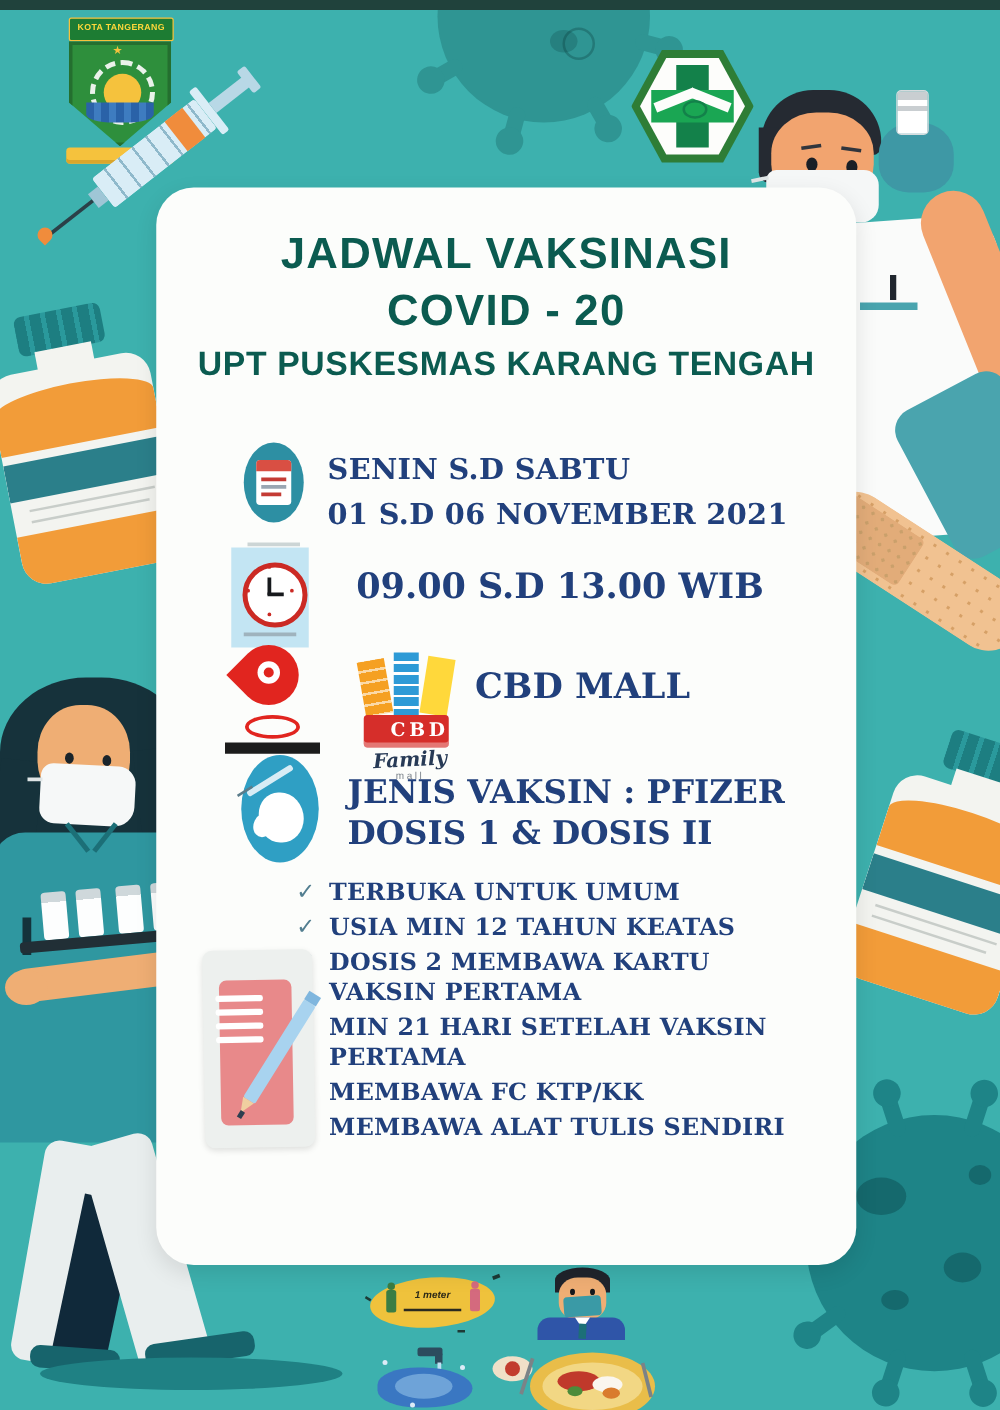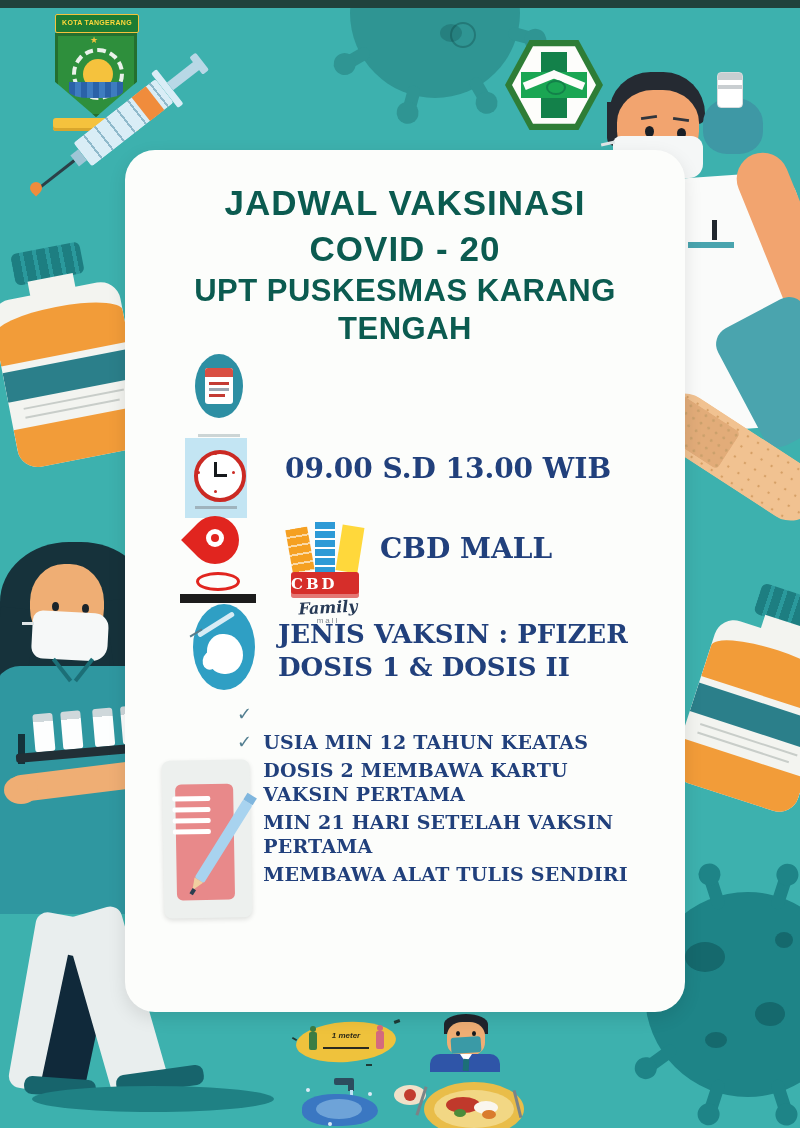--- a/index.html
+++ b/index.html
@@ -119,21 +119,21 @@
   #nurse .wedge{left:60px;top:420px;width:44px;height:130px;background:#10293a;transform:rotate(12deg)}
   #nurse .shoe1{left:30px;top:540px;width:72px;height:18px;background:#17646c;border-radius:8px;transform:rotate(4deg)}
   #nurse .shoe2{left:122px;top:532px;width:88px;height:20px;background:#17646c;border-radius:8px;transform:rotate(-8deg)}
   #nurse .shadow{left:38px;top:548px;width:242px;height:26px;background:#1f8184;border-radius:50%}
   
   #card{left:125px;top:150px;width:560px;height:862px;background:#fcfdfb;border-radius:30px;
         box-shadow:0 6px 18px rgba(0,0,0,.10);z-index:2}
   .t-green{color:#0b5b50;font-weight:bold;text-align:center;letter-spacing:1px}
   #title{left:0;top:30px;width:100%}
   #title .l1,#title .l2{font-size:35px;line-height:46px}
-  #title .l3{font-size:31px;line-height:38px;letter-spacing:.5px}
+  #title .l3{font-size:27px;line-height:38px;letter-spacing:.5px}
   .navy{color:#21407c;font-family:"DejaVu Serif",serif;font-weight:bold;white-space:nowrap}
   #sched{left:137px;top:208px;font-size:23px;line-height:36px;letter-spacing:.3px}
   #time{left:160px;top:302px;font-size:28px}
   #loc{left:255px;top:380px;font-size:28px;line-height:37px}
   #vax{left:153px;top:468px;font-size:26px;line-height:33px}
   #reqs{left:112px;top:552px;width:392px}
   .req{display:flex;gap:11px;margin-bottom:4px;color:#21407c;font-family:"DejaVu Serif",serif;
        font-weight:bold;font-size:19px;line-height:24px;letter-spacing:.2px}
   .req .ck{color:#527e90;font-family:"DejaVu Sans",sans-serif;font-size:18px;flex:0 0 auto}
   
@@ -160,21 +160,21 @@
   #pin-bar{left:55px;top:444px;width:76px;height:9px;background:#1c1c1c}
   
   #cbd{left:160px;top:370px;width:86px;height:108px}
   #cbd .b1{left:4px;top:8px;width:22px;height:44px;transform:rotate(-10deg);
         background:repeating-linear-gradient(180deg,#f5a022 0 7px,#fbd9a6 7px 9px)}
   #cbd .b2{left:30px;top:2px;width:20px;height:50px;
         background:repeating-linear-gradient(180deg,#2d9ad6 0 7px,#fff 7px 9px)}
   #cbd .b3{left:54px;top:6px;width:22px;height:46px;background:#ffd83b;transform:rotate(9deg)}
   #cbd .box{left:6px;top:52px;width:68px;height:26px;background:#d62e2a;border-radius:3px;color:#fff;
         font-family:"DejaVu Serif",serif;font-weight:bold;font-size:15px;letter-spacing:3px;
-        text-align:left;line-height:24px;box-shadow:inset 0 -4px 0 rgba(255,255,255,.35)}
+        text-align:right;line-height:24px;box-shadow:inset 0 -4px 0 rgba(255,255,255,.35)}
   #cbd .fam{left:0;top:78px;width:86px;text-align:center;font-family:"DejaVu Serif",serif;
         font-style:italic;font-weight:bold;color:#273a56;font-size:16px;transform:rotate(-3deg)}
   #cbd .mll{left:0;top:96px;width:86px;text-align:center;font-size:8px;color:#7d848c;letter-spacing:2px}
   
   #glove{left:68px;top:454px;width:62px;height:86px;background:#2f9fc4;border-radius:50%}
   #glove .syrline{left:2px;top:18px;width:42px;height:5px;background:#d7ecf5;border-radius:2px;transform:rotate(-32deg)}
   #glove .ndl{left:-4px;top:28px;width:14px;height:2px;background:#5a7c8a;transform:rotate(-32deg)}
   #glove .gl{left:14px;top:30px;width:36px;height:40px;background:#fff;border-radius:45% 55% 50% 50%}
   #glove .th{left:10px;top:46px;width:16px;height:20px;background:#fff;border-radius:50%;transform:rotate(25deg)}
   
@@ -378,20 +378,24 @@
     </div>
 
     <div class="abs" id="cal">
       <div class="abs page"></div>
       <div class="abs hdr"></div>
       <div class="abs g1"></div>
       <div class="abs g2"></div>
       <div class="abs g3"></div>
     </div>
     <div class="abs" id="cal-dash"></div>
+    <div class="abs navy" id="sched">
+      <div>SENIN S.D SABTU</div>
+      <div>01 S.D 06 NOVEMBER 2021</div>
+    </div>
 
     <div class="abs" id="clock">
       <div class="abs face"></div>
       <div class="abs hh"></div>
       <div class="abs mh"></div>
       <i class="d" style="left:29px;top:14px"></i>
         <i class="d" style="left:29px;top:52px"></i>
       <i class="d" style="left:12px;top:33px"></i>
         <i class="d" style="left:47px;top:33px"></i>
       <div class="abs cap"></div>
@@ -424,35 +428,40 @@
       <div class="abs th"></div>
     </div>
     <div class="abs navy" id="vax">
       <div>JENIS VAKSIN : PFIZER</div>
       <div>DOSIS 1 &amp; DOSIS II</div>
     </div>
 
     <div class="abs" id="reqs">
       <div class="req">
         <span class="ck">✓</span>
+        <span class="t">TERBUKA UNTUK UMUM</span>
         </div>
       <div class="req">
         <span class="ck">✓</span>
         <span class="t">USIA MIN 12 TAHUN KEATAS</span>
         </div>
       <div class="req">
         <span class="ck">✓</span>
         <span class="t">DOSIS 2 MEMBAWA KARTU VAKSIN PERTAMA</span>
         </div>
       <div class="req">
         <span class="ck">✓</span>
         <span class="t">MIN 21 HARI SETELAH VAKSIN PERTAMA</span>
         </div>
       <div class="req">
         <span class="ck">✓</span>
+        <span class="t">MEMBAWA FC KTP/KK</span>
+        </div>
+      <div class="req">
+        <span class="ck">✓</span>
         <span class="t">MEMBAWA ALAT TULIS SENDIRI</span>
         </div>
     </div>
 
     <div class="abs" id="clip">
       <div class="abs pink"></div>
       <div class="ln" style="top:36px"></div>
       <div class="ln" style="top:47px"></div>
       <div class="ln" style="top:58px"></div>
       <div class="ln" style="top:69px"></div>

